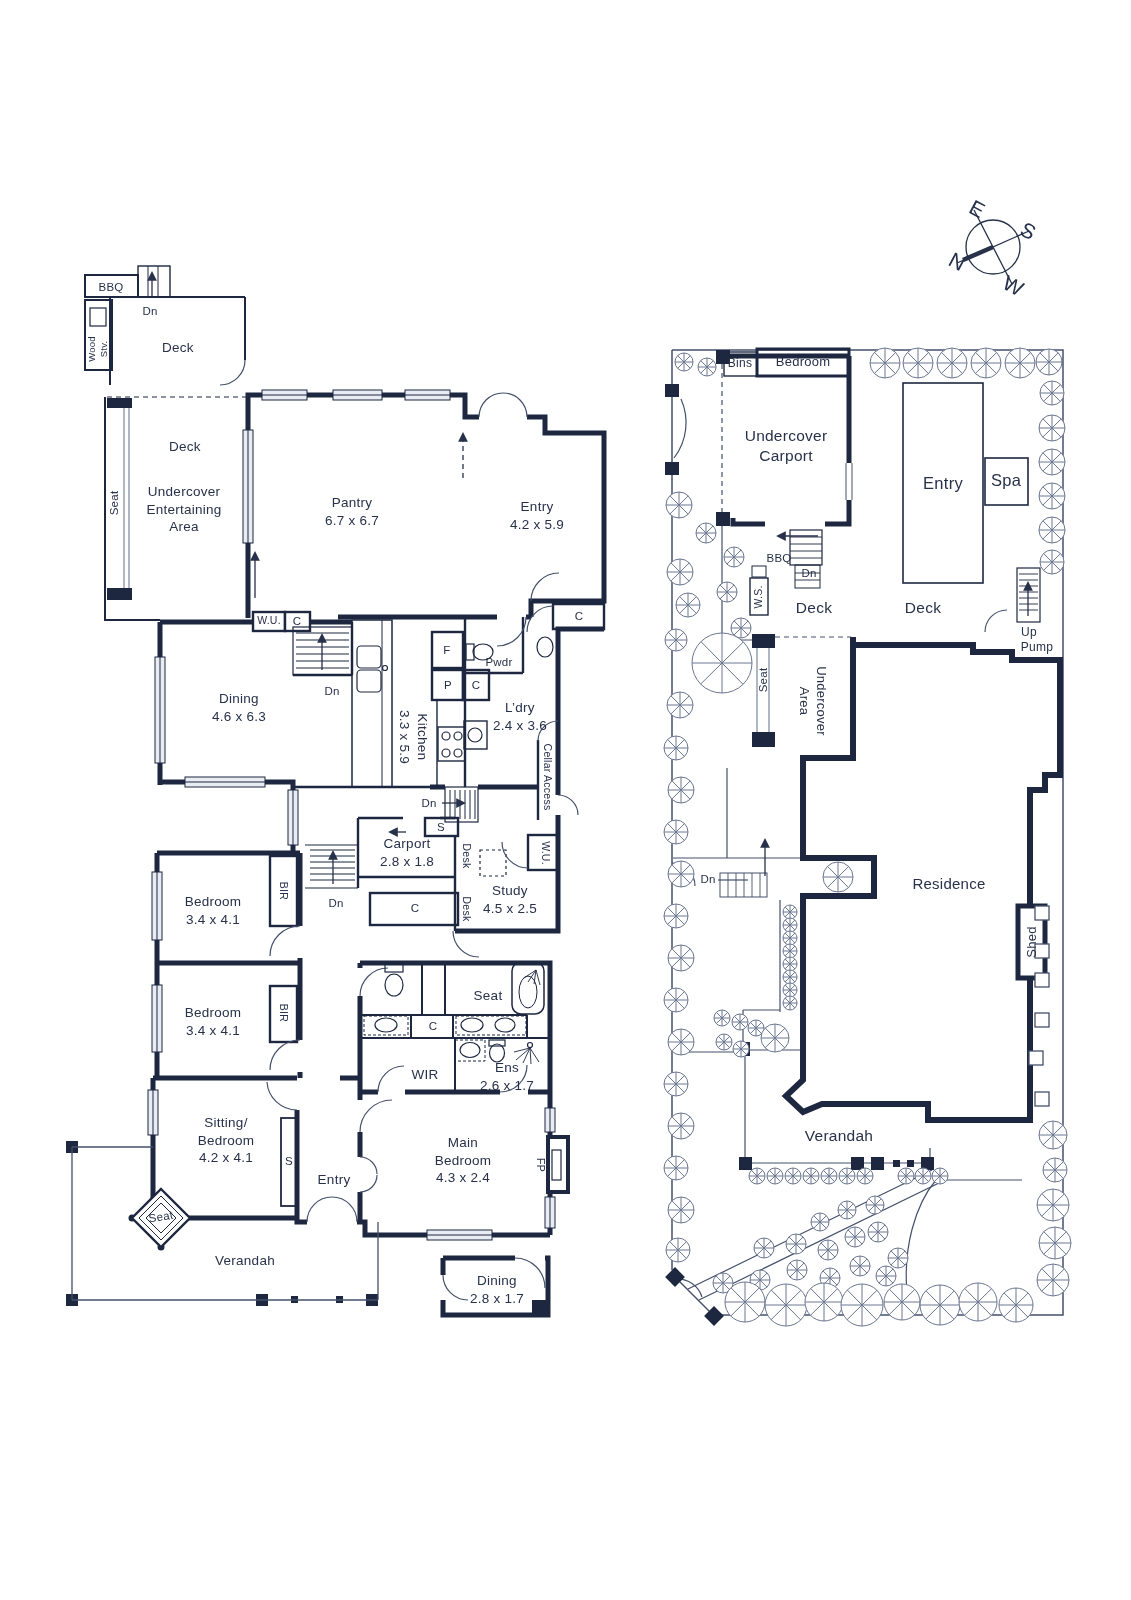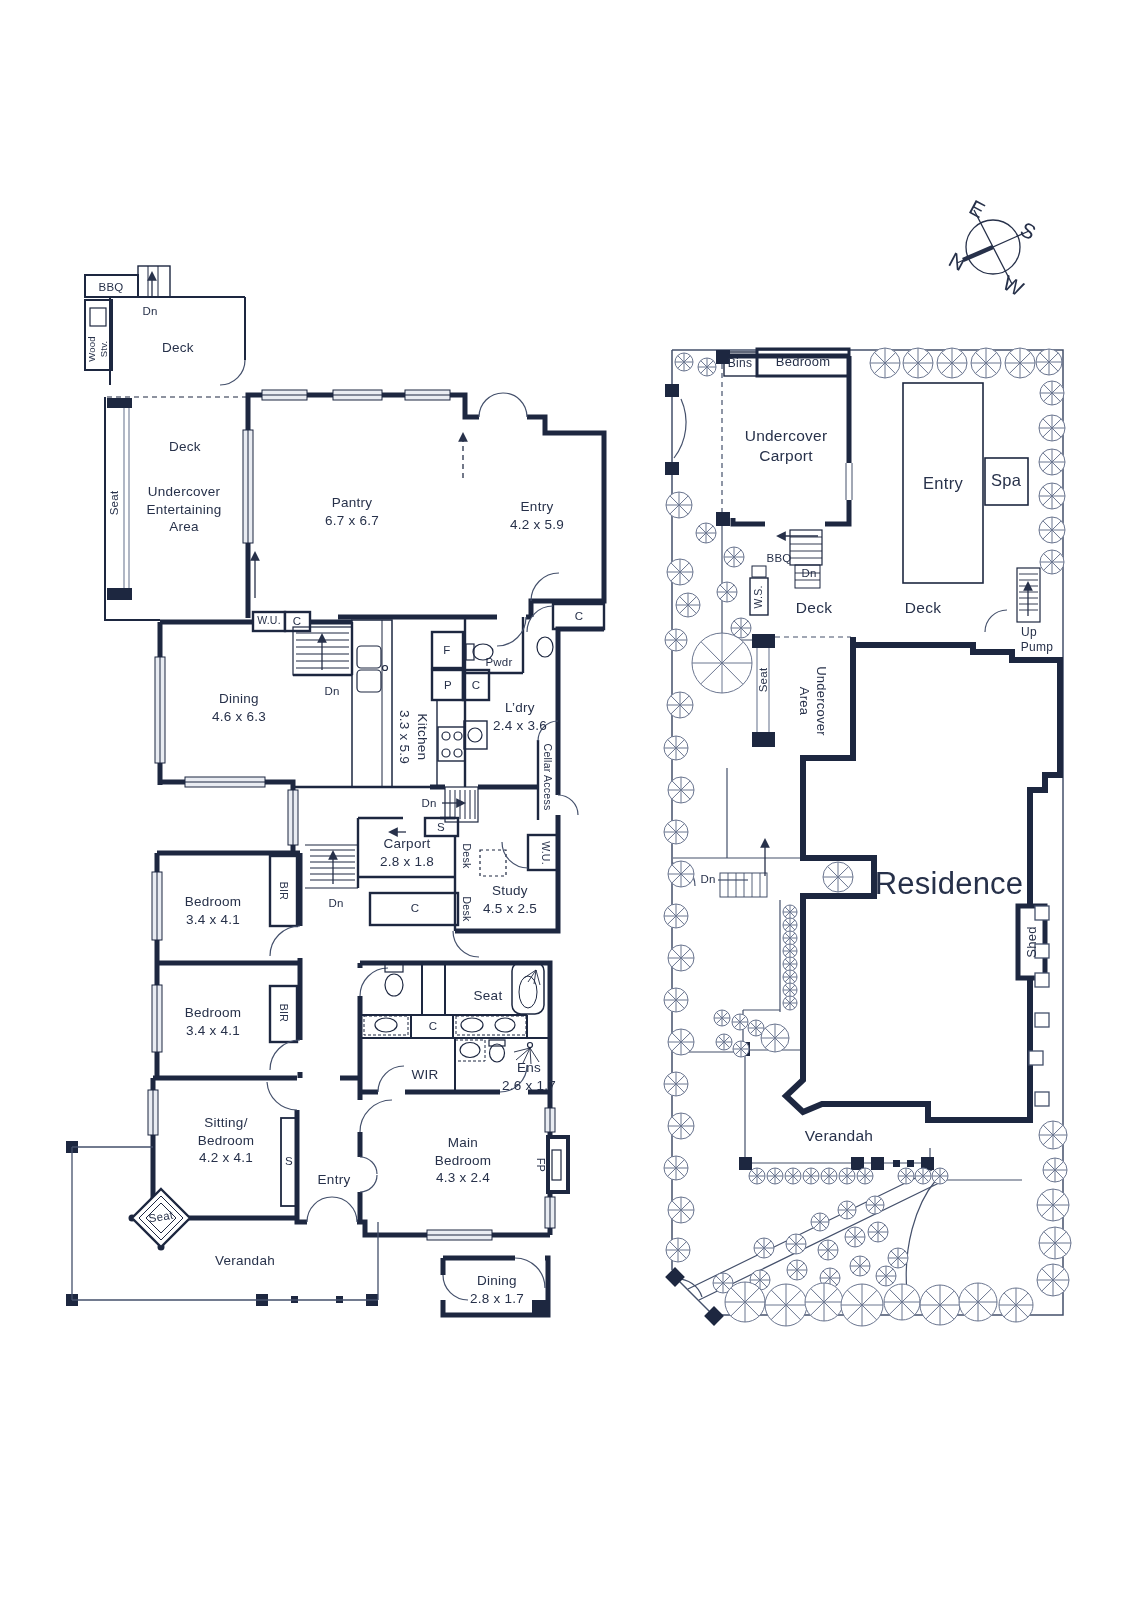--- a/index.html
+++ b/index.html
@@ -6,21 +6,21 @@
   .canvas{position:relative;width:1131px;height:1600px;background:#fff;
           font-family:"Liberation Sans",sans-serif;overflow:hidden}
   .canvas svg{position:absolute;left:0;top:0}
   .lbl{position:absolute;color:#27314a;font-size:13.5px;line-height:1.3;letter-spacing:.25px;
        white-space:pre-line;text-align:center;transform:translate(-50%,-50%)}
   .lbl span{display:block}
   .rl{transform:translate(-50%,-50%) rotate(-90deg)}
   .rr{transform:translate(-50%,-50%) rotate(90deg)}
   .tilt{transform:translate(-50%,-50%) rotate(-9deg)}
   .s9{font-size:9.5px}.s10{font-size:10.5px}.s11{font-size:11.5px}.s12{font-size:12px}
-  .s13{font-size:13px}.s15{font-size:15.5px}.s16{font-size:16.5px}.s23{font-size:31px}
+  .s13{font-size:13px}.s15{font-size:15.5px}.s16{font-size:16.5px}.s23{font-size:15px}
   .cl{position:absolute;color:#27314a;font-size:21px;transform:translate(-50%,-50%) rotate(28deg)}
 </style>
 </head>
 <body>
 
 <div class="canvas">
 
 <svg width="1131" height="1600" viewBox="0 0 1131 1600">
   <defs>
     <marker id="ah" viewBox="0 0 10 10" refX="8" refY="5" markerWidth="7.5" markerHeight="7.5" orient="auto-start-reverse">
@@ -458,21 +458,21 @@
 <div class="lbl" style="left:510px;top:900px"><span>Study</span><span>4.5 x 2.5</span></div>
 <div class="lbl s11" style="left:336px;top:903px">Dn</div>
 <div class="lbl s11" style="left:415px;top:908px">C</div>
 <div class="lbl s10 rr" style="left:283px;top:891px">BIR</div>
 <div class="lbl" style="left:213px;top:911px"><span>Bedroom</span><span>3.4 x 4.1</span></div>
 <div class="lbl s10 rr" style="left:283px;top:1013px">BIR</div>
 <div class="lbl" style="left:213px;top:1022px"><span>Bedroom</span><span>3.4 x 4.1</span></div>
 <div class="lbl" style="left:488px;top:996px">Seat</div>
 <div class="lbl s11" style="left:433px;top:1026px">C</div>
 <div class="lbl" style="left:425px;top:1075px">WIR</div>
-<div class="lbl" style="left:529px;top:1077px"><span>Ens</span><span>2.6 x 1.7</span></div>
+<div class="lbl" style="left:507px;top:1077px"><span>Ens</span><span>2.6 x 1.7</span></div>
 <div class="lbl" style="left:226px;top:1140px"><span>Sitting/
 Bedroom</span><span>4.2 x 4.1</span></div>
 <div class="lbl s11" style="left:289px;top:1161px">S</div>
 <div class="lbl" style="left:334px;top:1180px">Entry</div>
 <div class="lbl s11 tilt" style="left:161px;top:1217px">Seat</div>
 <div class="lbl" style="left:245px;top:1261px">Verandah</div>
 <div class="lbl" style="left:463px;top:1160px"><span>Main
 Bedroom</span><span>4.3 x 2.4</span></div>
 <div class="lbl s10 rr" style="left:540px;top:1165px">FP</div>
 <div class="lbl" style="left:497px;top:1290px"><span>Dining</span><span>2.8 x 1.7</span></div>

